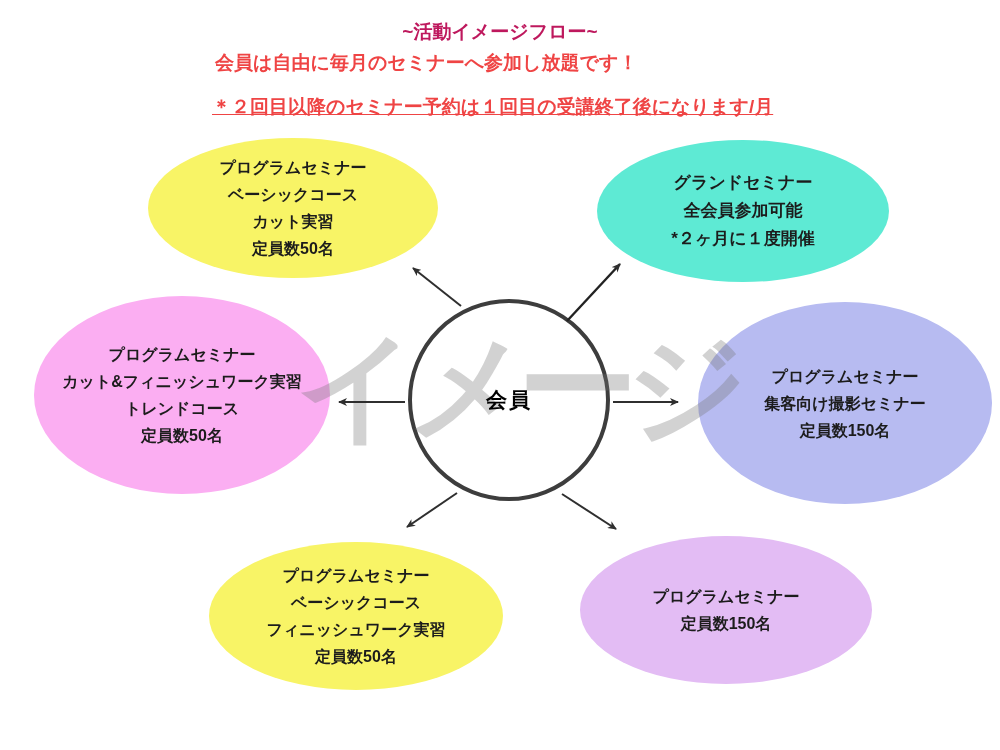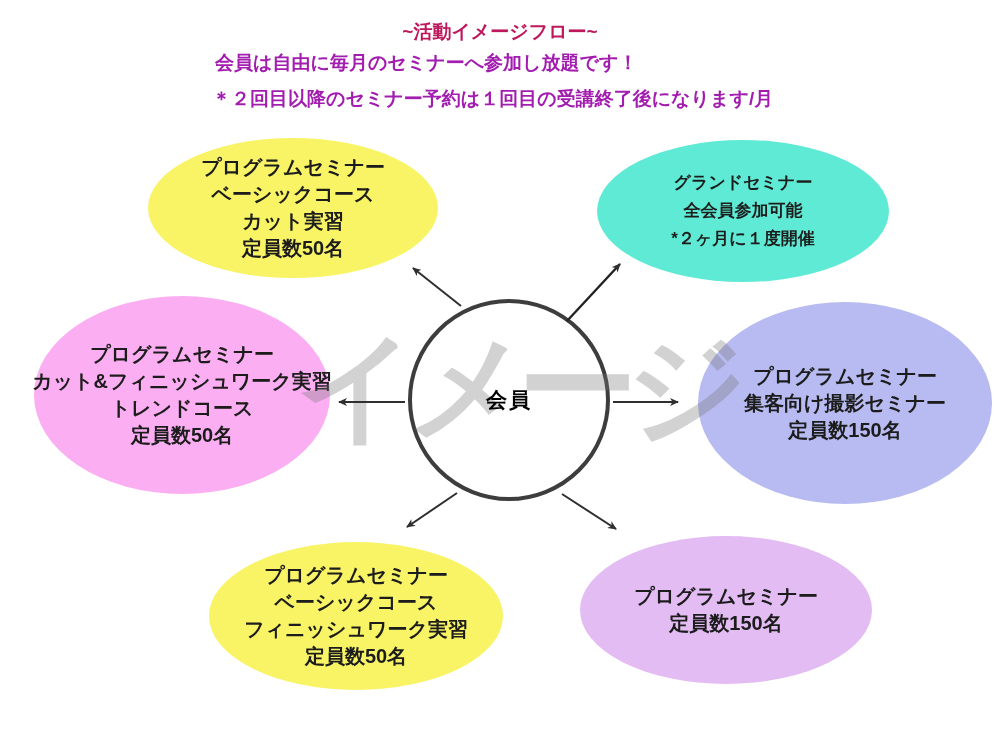--- a/index.html
+++ b/index.html
@@ -2,28 +2,28 @@
 <html><head>
 <meta charset="utf-8">
 <style>
   html,body{margin:0;padding:0;background:#ffffff;}
   body{font-family:"Liberation Sans","DejaVu Sans",sans-serif;}
   #canvas{position:relative;width:1000px;height:750px;background:#ffffff;overflow:hidden;}
 
   
   .hdr{position:absolute;left:0;width:1000px;text-align:center;font-weight:bold;color:#be185d;}
   #hdr-title{top:19px;font-size:19px;}
-  .hdr-left{position:absolute;text-align:center;font-weight:bold;color:#a21caf;font-size:19px;}
+  .hdr-left{position:absolute;text-align:center;font-weight:bold;color:#ef4444;font-size:19px;}
   #hdr-line2{left:215px;top:50px;}
-  #hdr-line3{left:212px;top:86px;}
+  #hdr-line3{left:212px;top:94px;text-decoration:underline;}
 
   
   .node{position:absolute;border-radius:50%;display:flex;flex-direction:column;
         align-items:center;justify-content:center;z-index:1;}
-  .node .nl{font-weight:bold;color:#1c1c1c;font-size:20px;line-height:27px;
+  .node .nl{font-weight:bold;color:#1c1c1c;font-size:16px;line-height:27px;
             text-align:center;white-space:nowrap;z-index:4;}
   #node-top-left    {left:148px;top:138px;width:290px;height:140px;background:#f8f466;}
   #node-top-right   {left:597px;top:140px;width:292px;height:142px;background:#5eead4;}
   #node-top-right .nl{font-size:17px;line-height:28px;}
   #node-left        {left:34px; top:296px;width:296px;height:198px;background:#fbaef2;}
   #node-right       {left:698px;top:302px;width:294px;height:202px;background:#b7bbf1;}
   #node-bottom-left {left:209px;top:542px;width:294px;height:148px;background:#f8f466;}
   #node-bottom-right{left:580px;top:536px;width:292px;height:148px;background:#e3bcf4;}
 
   

